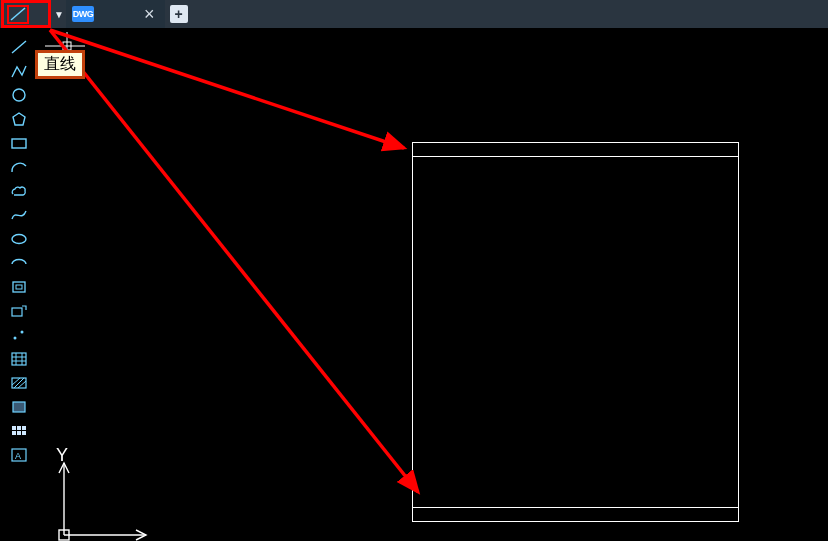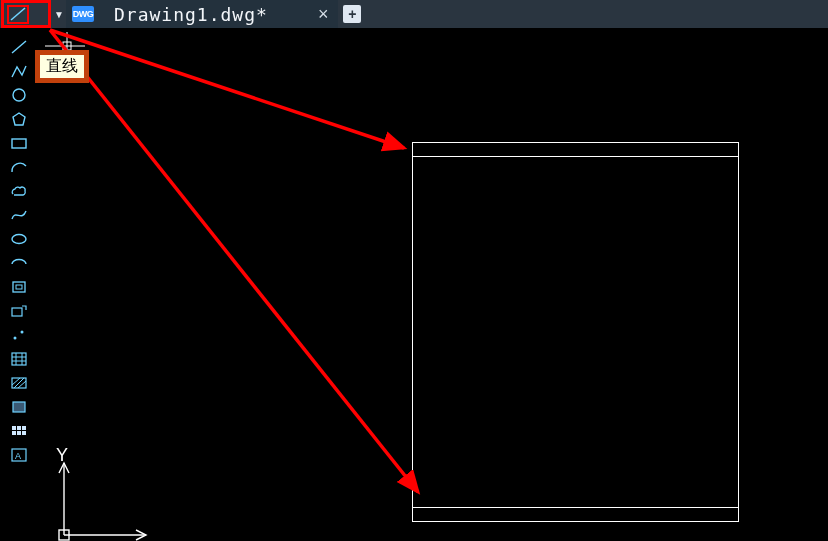--- a/index.html
+++ b/index.html
@@ -124,21 +124,21 @@
     display: flex; align-items: center; justify-content: center;
     cursor: pointer;
   }
   .toolbtn svg { overflow: visible; }
 
   
   .tooltip {
     position: absolute;
     left: 35px; top: 50px;
     background: #ffffe1;
-    border: 5px solid #c2410c;
+    border: 3px solid #c2410c;
     padding: 2px 6px 3px 6px;
     font-size: 16px;
     color: #000;
     line-height: 1.1;
     z-index: 60;
   }
 
   
   .canvas {
     position: absolute;
@@ -201,21 +201,20 @@
     <svg class="tool-line-svg" viewBox="0 0 18 16">
       <line x1="2" y1="14" x2="16" y2="2" stroke="#6fd3ff" stroke-width="1.6"></line>
     </svg>
   </div>
   <div class="dropdown-arrow">
     <span>▼</span>
   </div>
 
   <div class="tab">
     <span class="dwg-badge">DWG</span>
-    <span class="label">Drawing1.dwg*</span>
     <span class="close">×</span>
   </div>
 
   <div class="newtab">
     <span class="plus">+</span>
   </div>
 
   <div class="highlight-outer"></div>
   <div class="highlight-inner"></div>
 </div>

